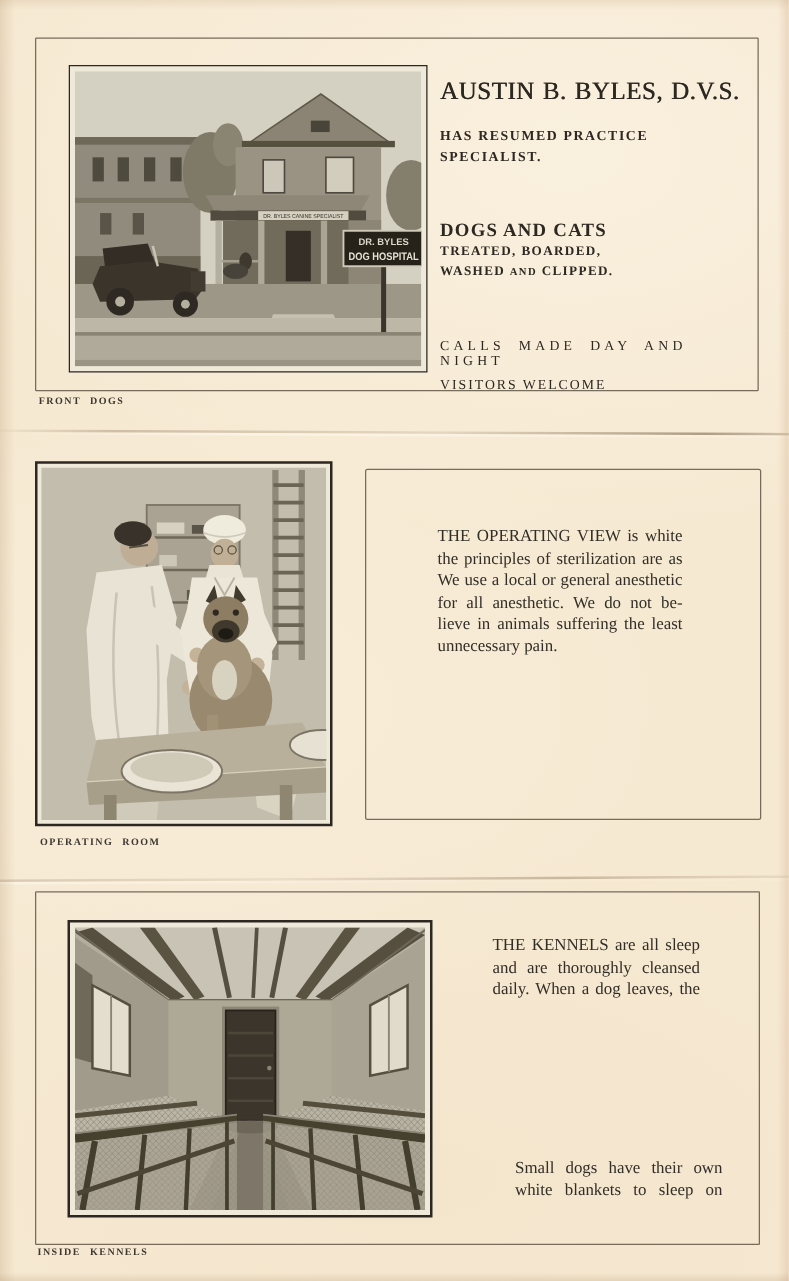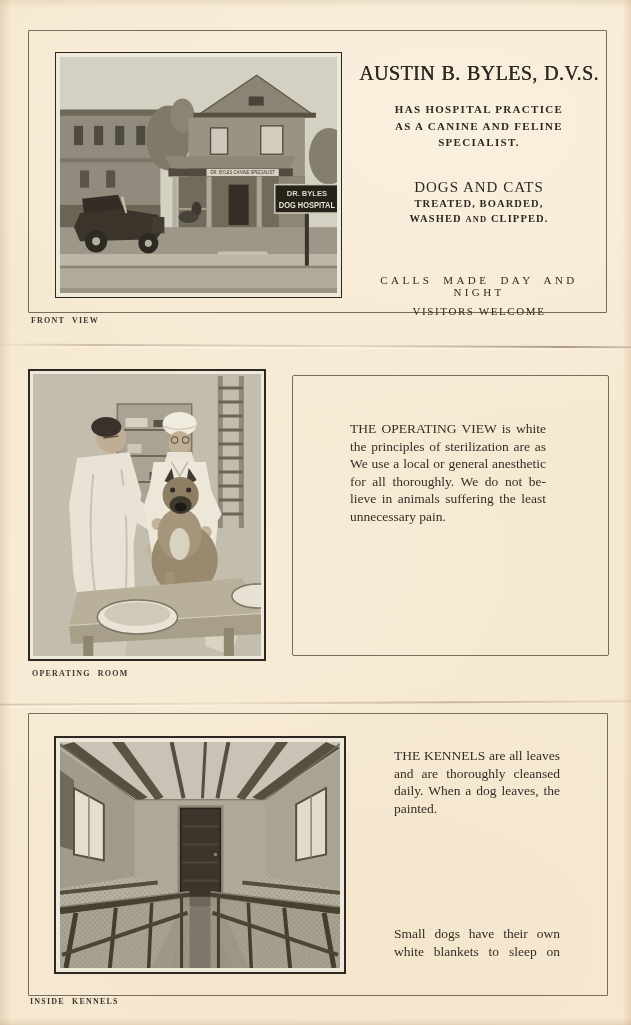--- a/index.html
+++ b/index.html
@@ -48,34 +48,34 @@
   #photo2{left:28px;top:369px;width:238px;height:292px;border-width:2.5px;padding:3px;}
   #photo3{left:54px;top:736px;width:292px;height:238px;border-width:2.5px;padding:4px;}
   .photo svg{width:100%;height:100%;display:block;}
   .photo text{font-family:"Liberation Sans","DejaVu Sans",sans-serif;}
 
   .caption{position:absolute;font-size:8px;font-weight:bold;letter-spacing:1.2px;word-spacing:4px;color:#3c3830;}
   #cap1{left:31px;top:316px;}
   #cap2{left:32px;top:669px;}
   #cap3{left:30px;top:997px;}
 
-  .tblock1{position:absolute;left:352px;top:62px;width:254px;text-align:center;color:#2d2922;}
+  .tblock1{position:absolute;left:352px;top:62px;width:254px;text-align:left;color:#2d2922;}
   .t-title{font-size:20px;letter-spacing:0.4px;word-spacing:1px;margin:0 0 16px 0;font-weight:normal;
     text-shadow:0.35px 0 0 currentColor;}
   .t-sub{font-size:11px;font-weight:bold;letter-spacing:1.3px;line-height:16.5px;}
-  .t-h2{font-size:15px;font-weight:normal;letter-spacing:1px;margin-top:27px;line-height:18px;}
+  .t-h2{font-size:15px;font-weight:bold;letter-spacing:1px;margin-top:42px;line-height:18px;}
   .t-sub2{font-size:10.5px;font-weight:bold;letter-spacing:1.1px;line-height:15.5px;}
   .small-and{font-size:8.5px;}
   .t-f1{font-size:11px;font-weight:normal;letter-spacing:3.4px;word-spacing:5px;margin-top:46px;}
   .t-f2{font-size:11px;font-weight:normal;letter-spacing:1.6px;margin-top:7px;}
 
   .jtext{position:absolute;font-size:13.5px;line-height:17.6px;color:#322e27;}
   #text2{left:350px;top:420px;width:196px;}
   #text3a{left:394px;top:747px;width:166px;}
-  #text3b{left:394px;top:925px;width:166px;}
+  #text3b{left:412px;top:925px;width:166px;}
   .jl{text-align:justify;text-align-last:justify;}
   .jl-last{text-align:justify;text-align-last:left;}
 </style>
 </head>
 <body>
 
 <div class="page">
 
   <div class="panel-frame" id="frame1"></div>
 
@@ -148,26 +148,25 @@
       </g>
 
       <g>
         <rect x="244" y="154" width="4" height="52" fill="#3a342b"></rect>
         <rect x="214" y="126" width="64" height="28" fill="#262119" stroke="#cfc9b9" stroke-width="1.5"></rect>
         <text x="246" y="137" font-size="7.5" font-weight="bold" fill="#ddd8c8" text-anchor="middle" textLength="40" lengthAdjust="spacingAndGlyphs">DR. BYLES</text>
         <text x="246" y="149" font-size="8.5" font-weight="bold" fill="#e6e1d2" text-anchor="middle" textLength="56" lengthAdjust="spacingAndGlyphs">DOG HOSPITAL</text>
       </g>
     </svg>
   </div>
-  <div class="caption" id="cap1">FRONT VIEW</div>
+  <div class="caption" id="cap1">FRONT DOGS</div>
 
   <div class="tblock1">
     <div class="t-title">AUSTIN B. BYLES, D.V.S.</div>
-    <div class="t-sub">HAS HOSPITAL PRACTICE</div>
-    <div class="t-sub">AS A CANINE AND FELINE</div>
+    <div class="t-sub">HAS RESUMED PRACTICE</div>
     <div class="t-sub">SPECIALIST.</div>
     <div class="t-h2">DOGS AND CATS</div>
     <div class="t-sub2">TREATED, BOARDED,</div>
     <div class="t-sub2">
       <span>WASHED</span>
       <span class="small-and">AND</span>
       <span>CLIPPED.</span>
     </div>
     <div class="t-f1">CALLS MADE DAY AND NIGHT</div>
     <div class="t-f2">VISITORS WELCOME</div>
@@ -265,21 +264,21 @@
       </g>
     </svg>
   </div>
   <div class="caption" id="cap2">OPERATING ROOM</div>
 
   <div id="textbox2"></div>
   <div class="jtext" id="text2">
     <div class="jl">THE OPERATING VIEW is white</div>
     <div class="jl">the principles of sterilization are as</div>
     <div class="jl">We use a local or general anesthetic</div>
-    <div class="jl">for all thoroughly. We do not be-</div>
+    <div class="jl">for all anesthetic. We do not be-</div>
     <div class="jl">lieve in animals suffering the least</div>
     <div class="jl-last">unnecessary pain.</div>
   </div>
 
   <div class="panel-frame" id="frame3"></div>
 
   <div class="photo" id="photo3">
     <svg viewBox="0 0 281 225" preserveAspectRatio="none">
       <defs>
         <pattern id="mesh" width="5" height="5" patternUnits="userSpaceOnUse">
@@ -359,24 +358,23 @@
         <line x1="225" y1="165" x2="231" y2="225" stroke="#443e2e" stroke-width="4"></line>
         <line x1="189" y1="160" x2="192" y2="225" stroke="#443e2e" stroke-width="3.5"></line>
         <line x1="159" y1="155" x2="159" y2="225" stroke="#443e2e" stroke-width="3"></line>
         <line x1="279" y1="212" x2="153" y2="170" stroke="#4c4535" stroke-width="4"></line>
       </g>
     </svg>
   </div>
   <div class="caption" id="cap3">INSIDE KENNELS</div>
 
   <div class="jtext" id="text3a">
-    <div class="jl">THE KENNELS are all leaves</div>
+    <div class="jl">THE KENNELS are all sleep</div>
     <div class="jl">and are thoroughly cleansed</div>
     <div class="jl">daily. When a dog leaves, the</div>
-    <div class="jl-last">painted.</div>
   </div>
   <div class="jtext" id="text3b">
     <div class="jl">Small dogs have their own</div>
     <div class="jl">white blankets to sleep on</div>
   </div>
 
   <div class="crease" id="crease1"></div>
   <div class="crease" id="crease1b"></div>
   <div class="crease" id="crease2"></div>
   <div class="crease" id="crease2b"></div>

